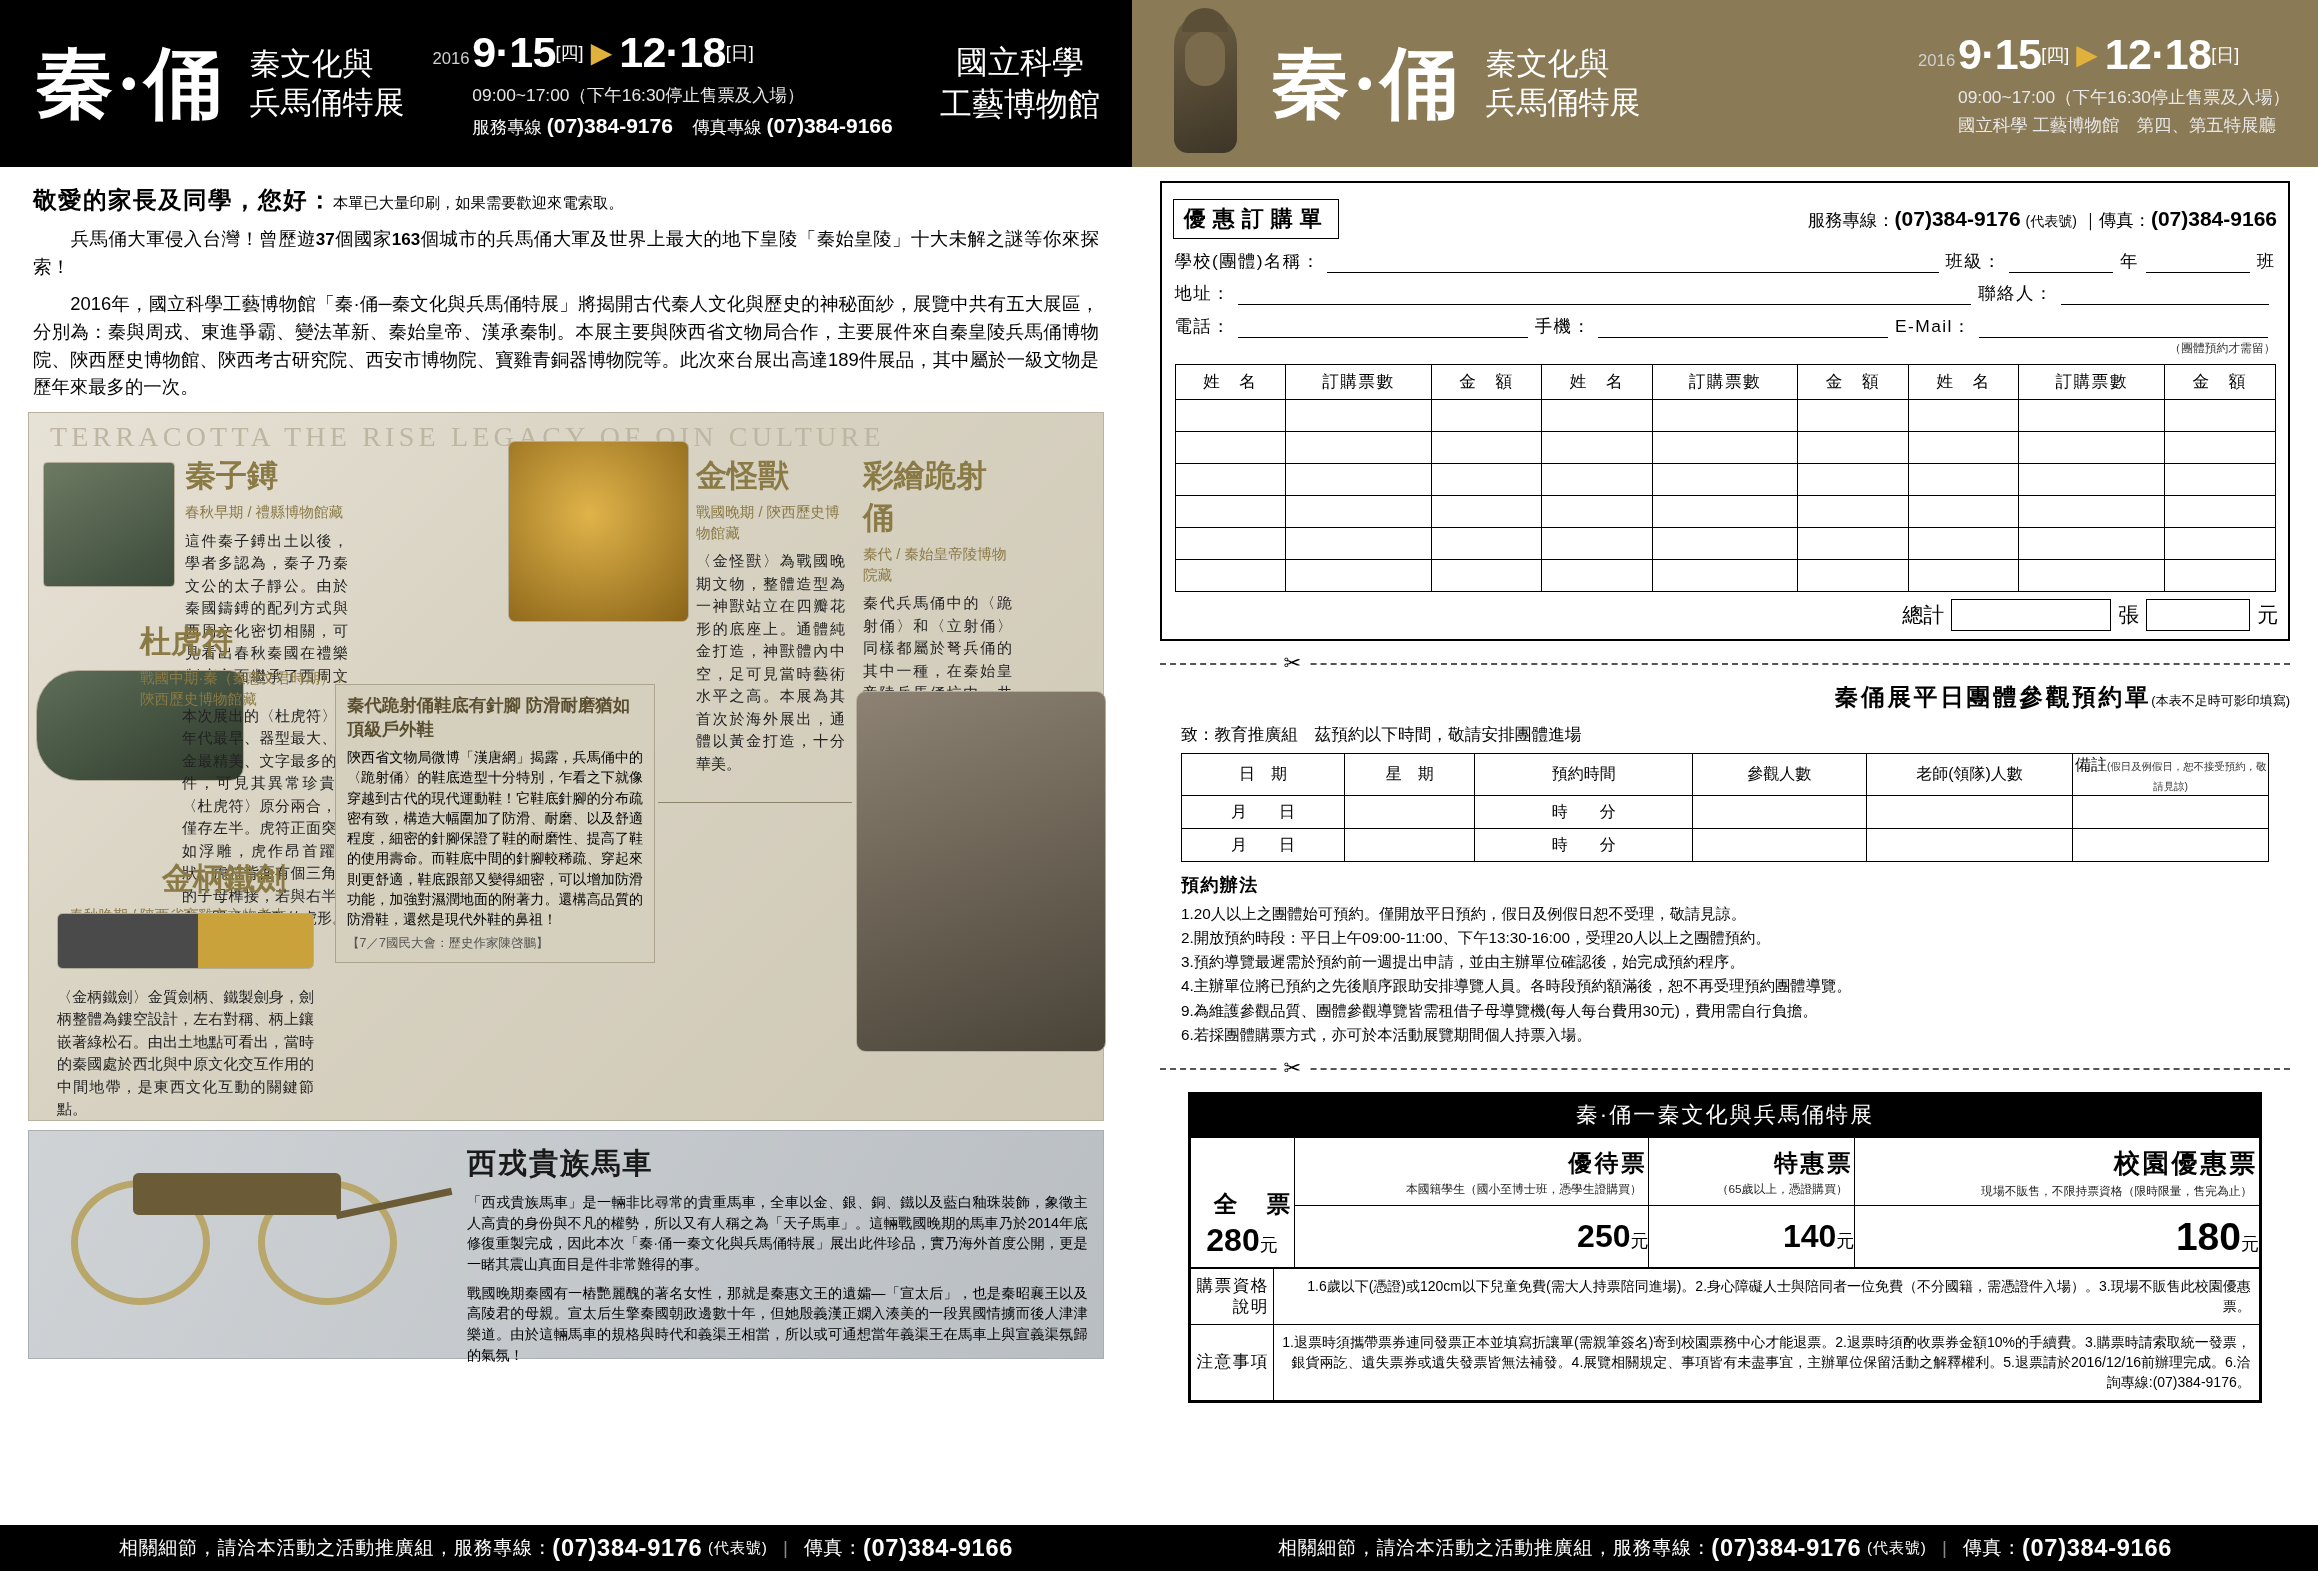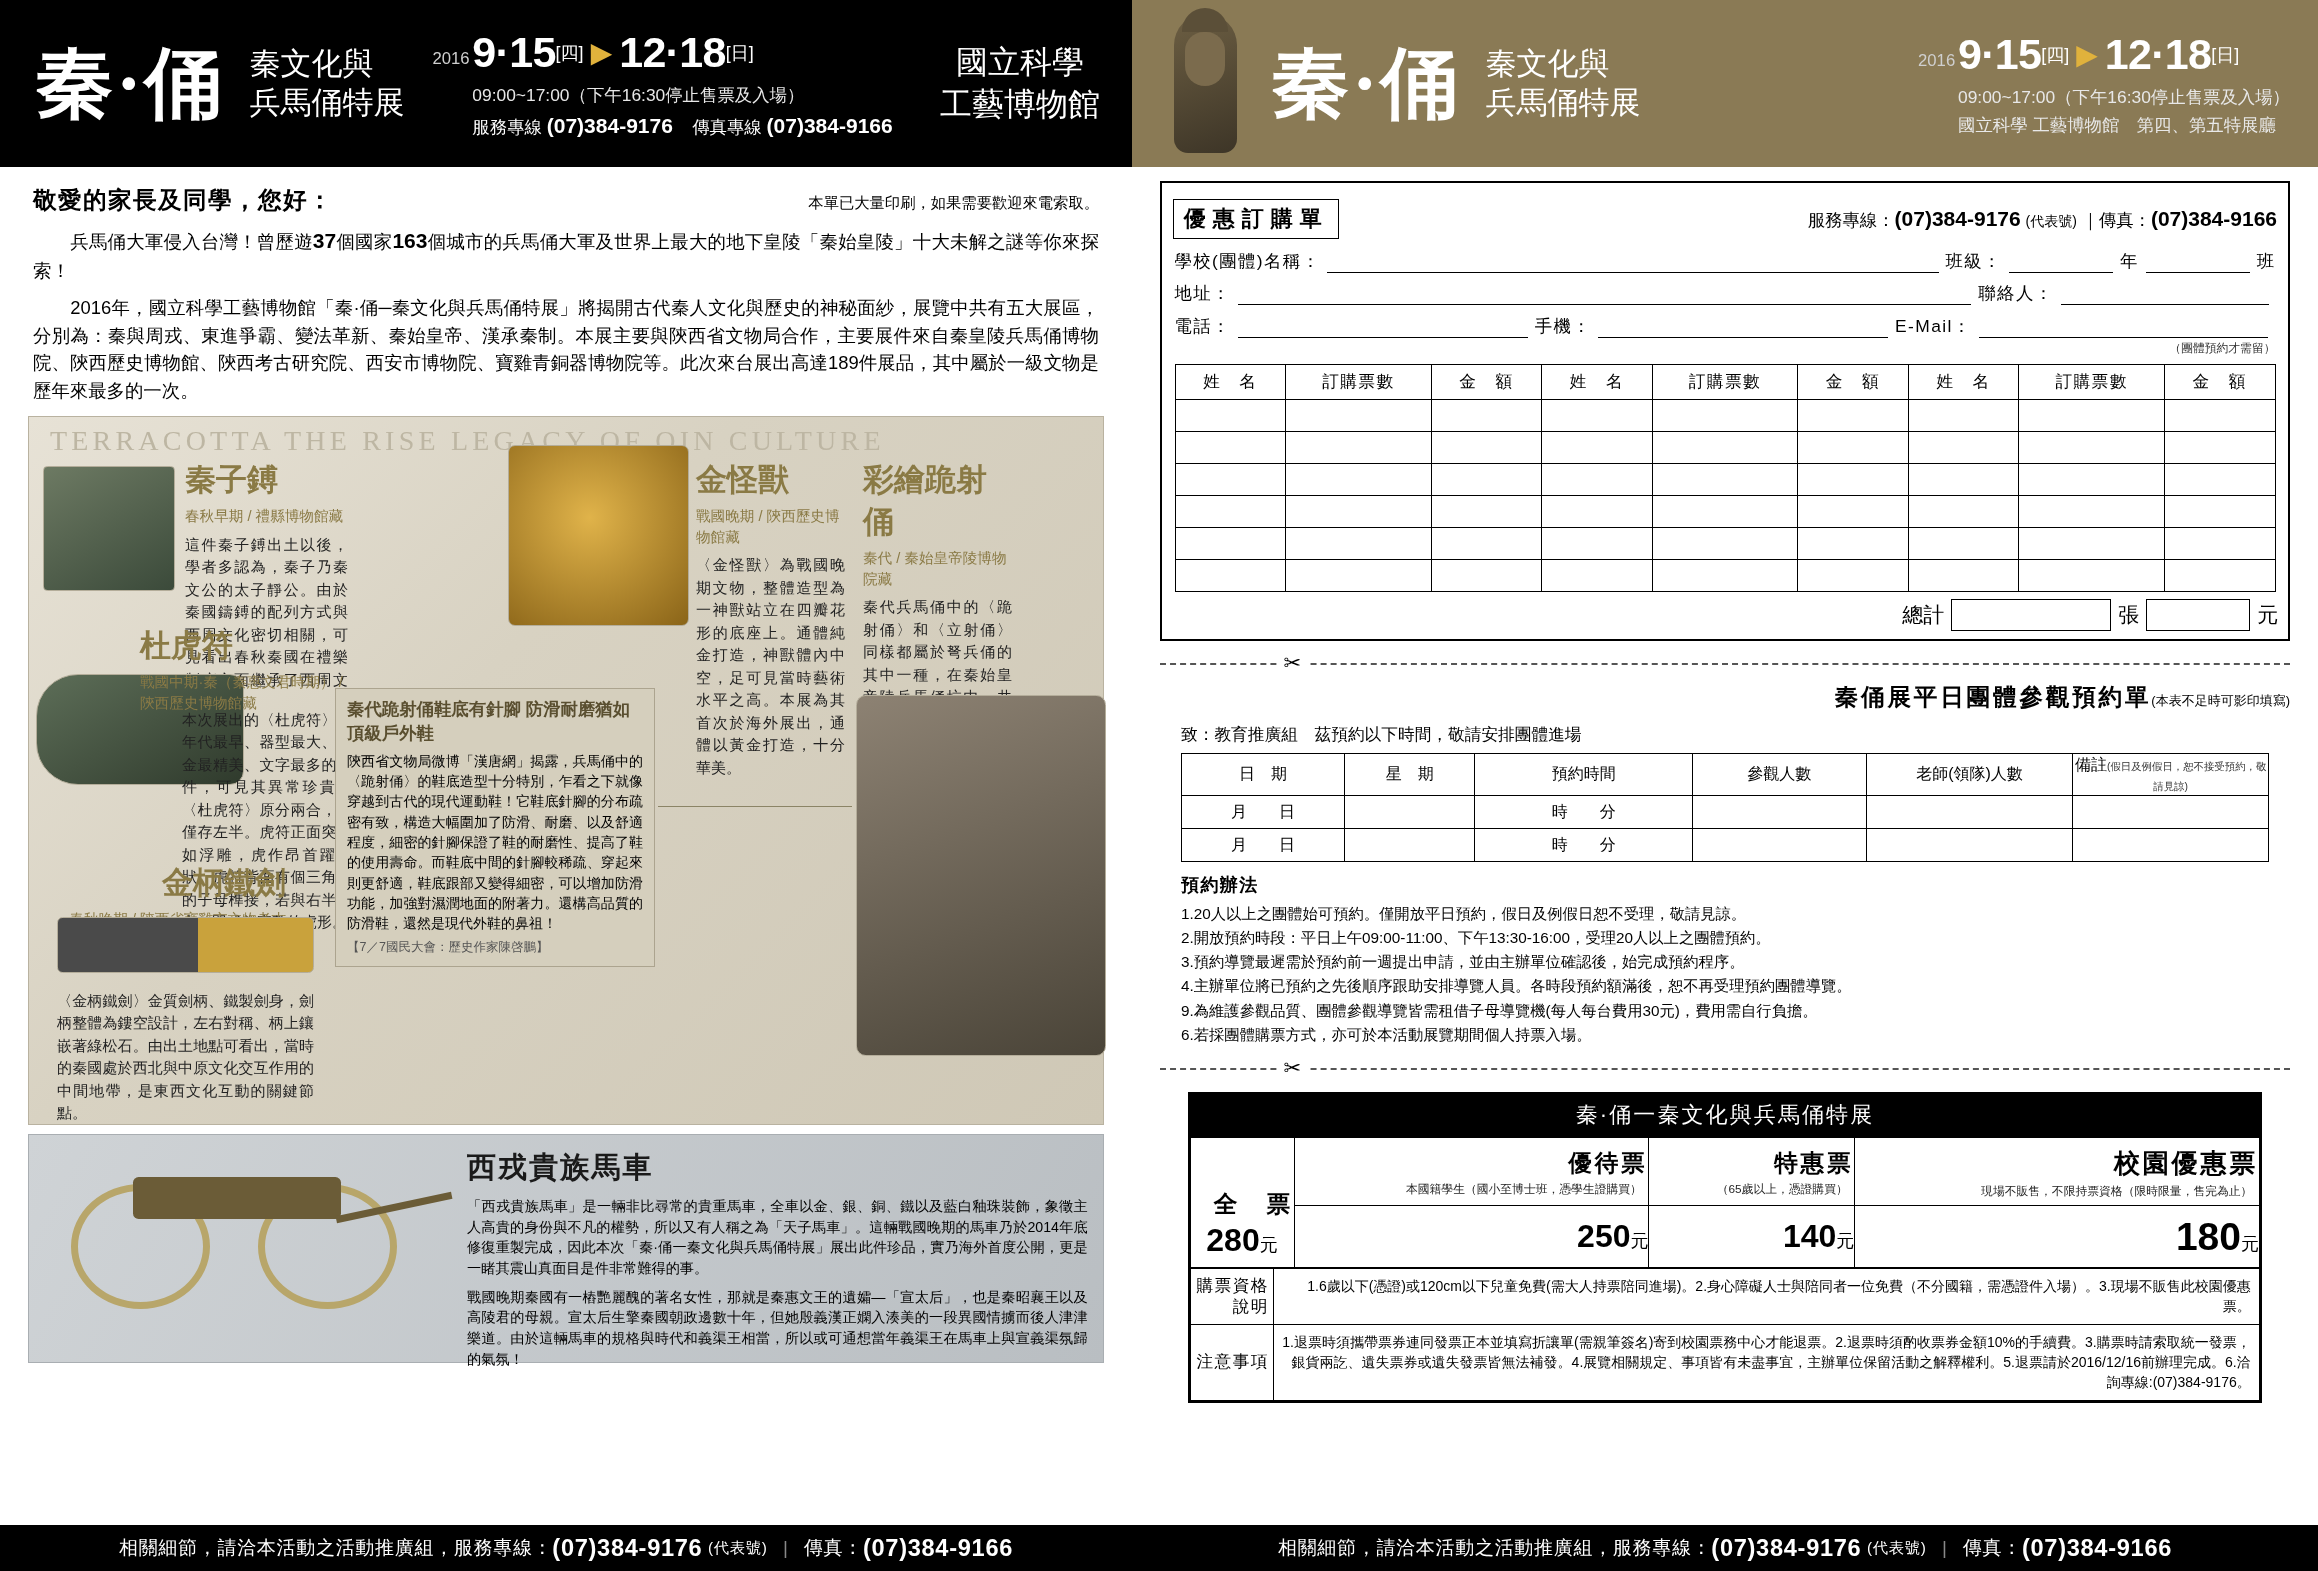--- a/index.html
+++ b/index.html
@@ -47,25 +47,25 @@
     position:absolute; left:29px; top:1.4px; width:46px; height:23.6px;
     background:#5b4f38; border-radius:23px 23px 0 0;
   }
   .statue .face {
     position:absolute; left:32px; top:25px; width:40px; height:54px;
     background:#7b6b4d; border-radius:19.4px 19.4px 21px 21px;
   }
 
   
   .greet { padding:16.7px 33px 0 33px; font-size:19.4px; }
-  .greet-row { display:flex; justify-content:space-between; align-items:baseline; }
+  .greet-row { display:flex; justify-content:flex-start; align-items:baseline; }
   .greet-title { font-size:23.6px; font-weight:bold; letter-spacing:1.4px; }
   .greet-note { font-size:15.3px; }
   .para { font-size:18.4px; line-height:1.5; margin-top:9.7px; text-align:justify; }
-  .para b { font-size:21px; }
+  .para b { font-size:17px; }
 
   
   .panel {
     margin:11px 28px 0 28px; height:709px; position:relative;
     background:linear-gradient(135deg,#e7e2d6 0%, #d8d2c2 40%, #cfc8b6 100%);
     border:0.7px solid #b9b2a0;
   }
   .wm {
     position:absolute; top:8.3px; left:21px; right:14px;
     font-family:"Liberation Serif", serif; font-size:28px; letter-spacing:4.2px;

